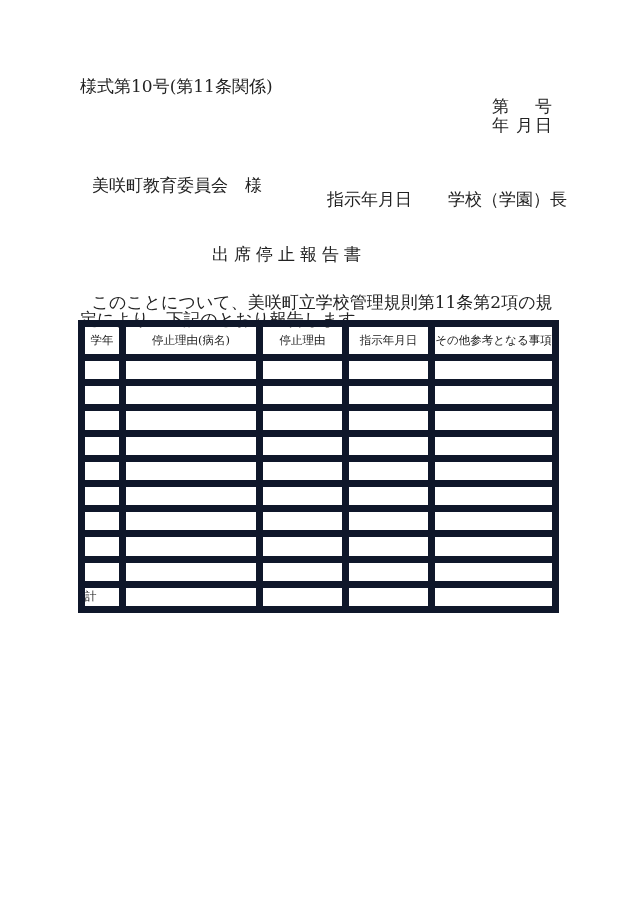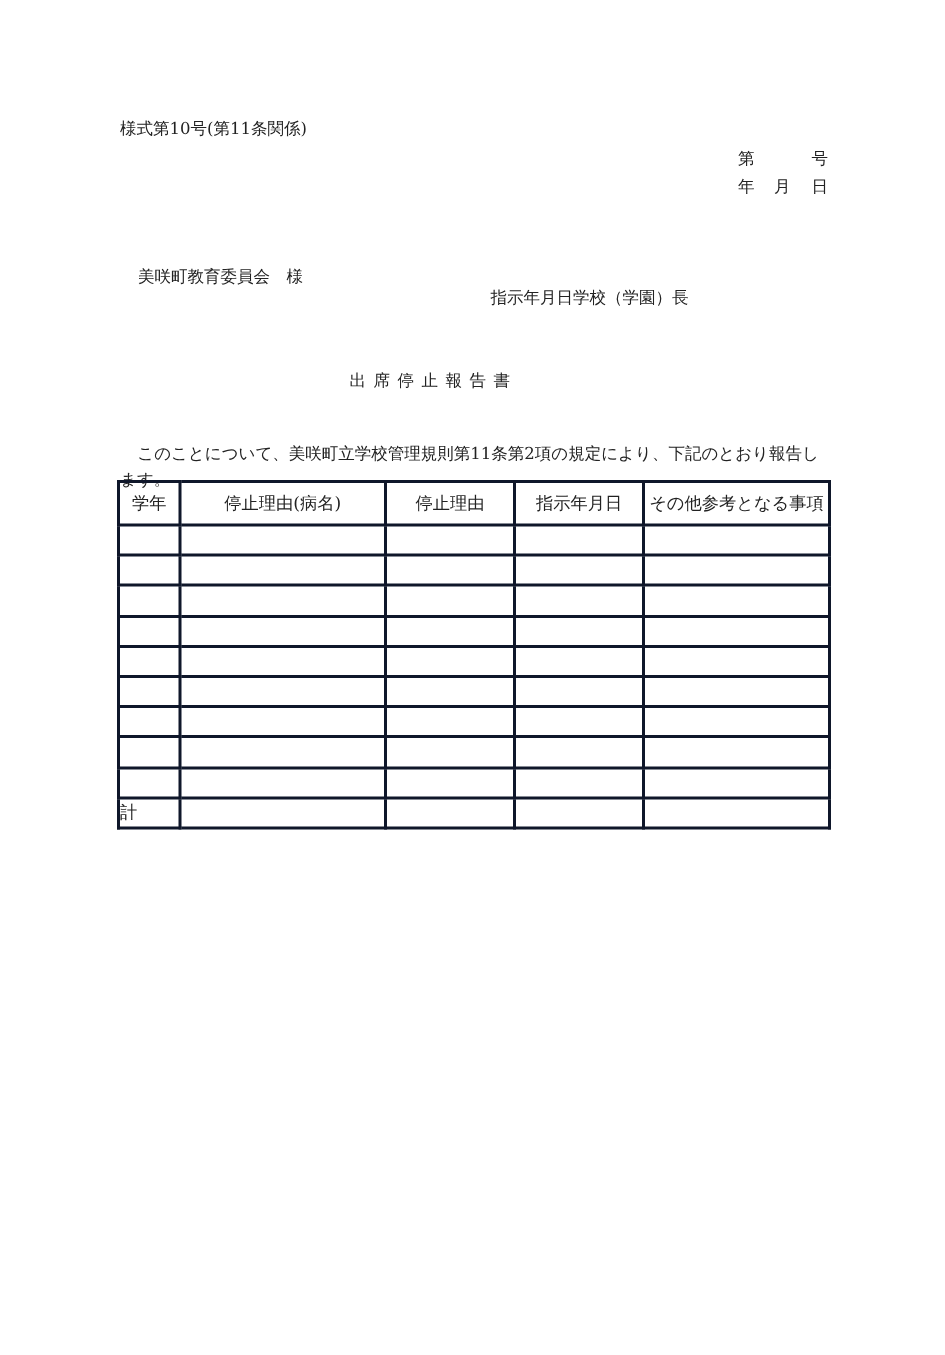--- a/index.html
+++ b/index.html
@@ -2,39 +2,39 @@
 <html><head>
 <meta charset="utf-8">
 <style>
   html, body { margin: 0; padding: 0; background: #ffffff; }
   body {
     width: 630px; height: 903px; position: relative; overflow: hidden;
     font-family: "DejaVu Serif", "Liberation Serif", serif;
     color: #222;
   }
   .abs { position: absolute; white-space: nowrap; }
-  .t12 { font-size: 11px; line-height: 14px; }
+  .t12 { font-size: 17px; line-height: 14px; }
   #form-no { left: 80px; top: 79px; }
   #doc-no { left: 492px; top: 99px; width: 60px; }
   #doc-no .l { position: absolute; left: 0; }
   #doc-no .r { position: absolute; right: 0; }
   #doc-date { left: 492px; top: 118px; width: 60px; }
   #doc-date span { position: absolute; }
   #addressee { left: 92px; top: 155px; margin-top: 23px; }
   #sender { left: 327px; top: 192px; }
-  #sender .suffix { }
+  #sender .suffix { margin-left: 36px; }
   #title { left: 0; width: 578px; top: 247px; text-align: center; letter-spacing: 5px; }
   #body-text { left: 80px; top: 294px; width: 475px; white-space: normal; line-height: 17px; text-indent: 11.5px; }
   table#report {
     position: absolute; left: 78px; top: 320px;
     border-collapse: collapse; table-layout: fixed;
     width: 474px;
   }
   table#report td, table#report th {
-    border: 2px solid #0f172a; padding: 0; font-weight: normal;
+    border: 7px solid #0f172a; padding: 0; font-weight: normal;
     font-size: 11.5px; overflow: hidden; white-space: nowrap;
   }
   table#report th { height: 27px; }
   table#report td { height: 18.2px; }
 </style>
 </head>
 <body>
 
 <div class="abs t12" id="form-no">様式第10号(第11条関係)</div>
 

